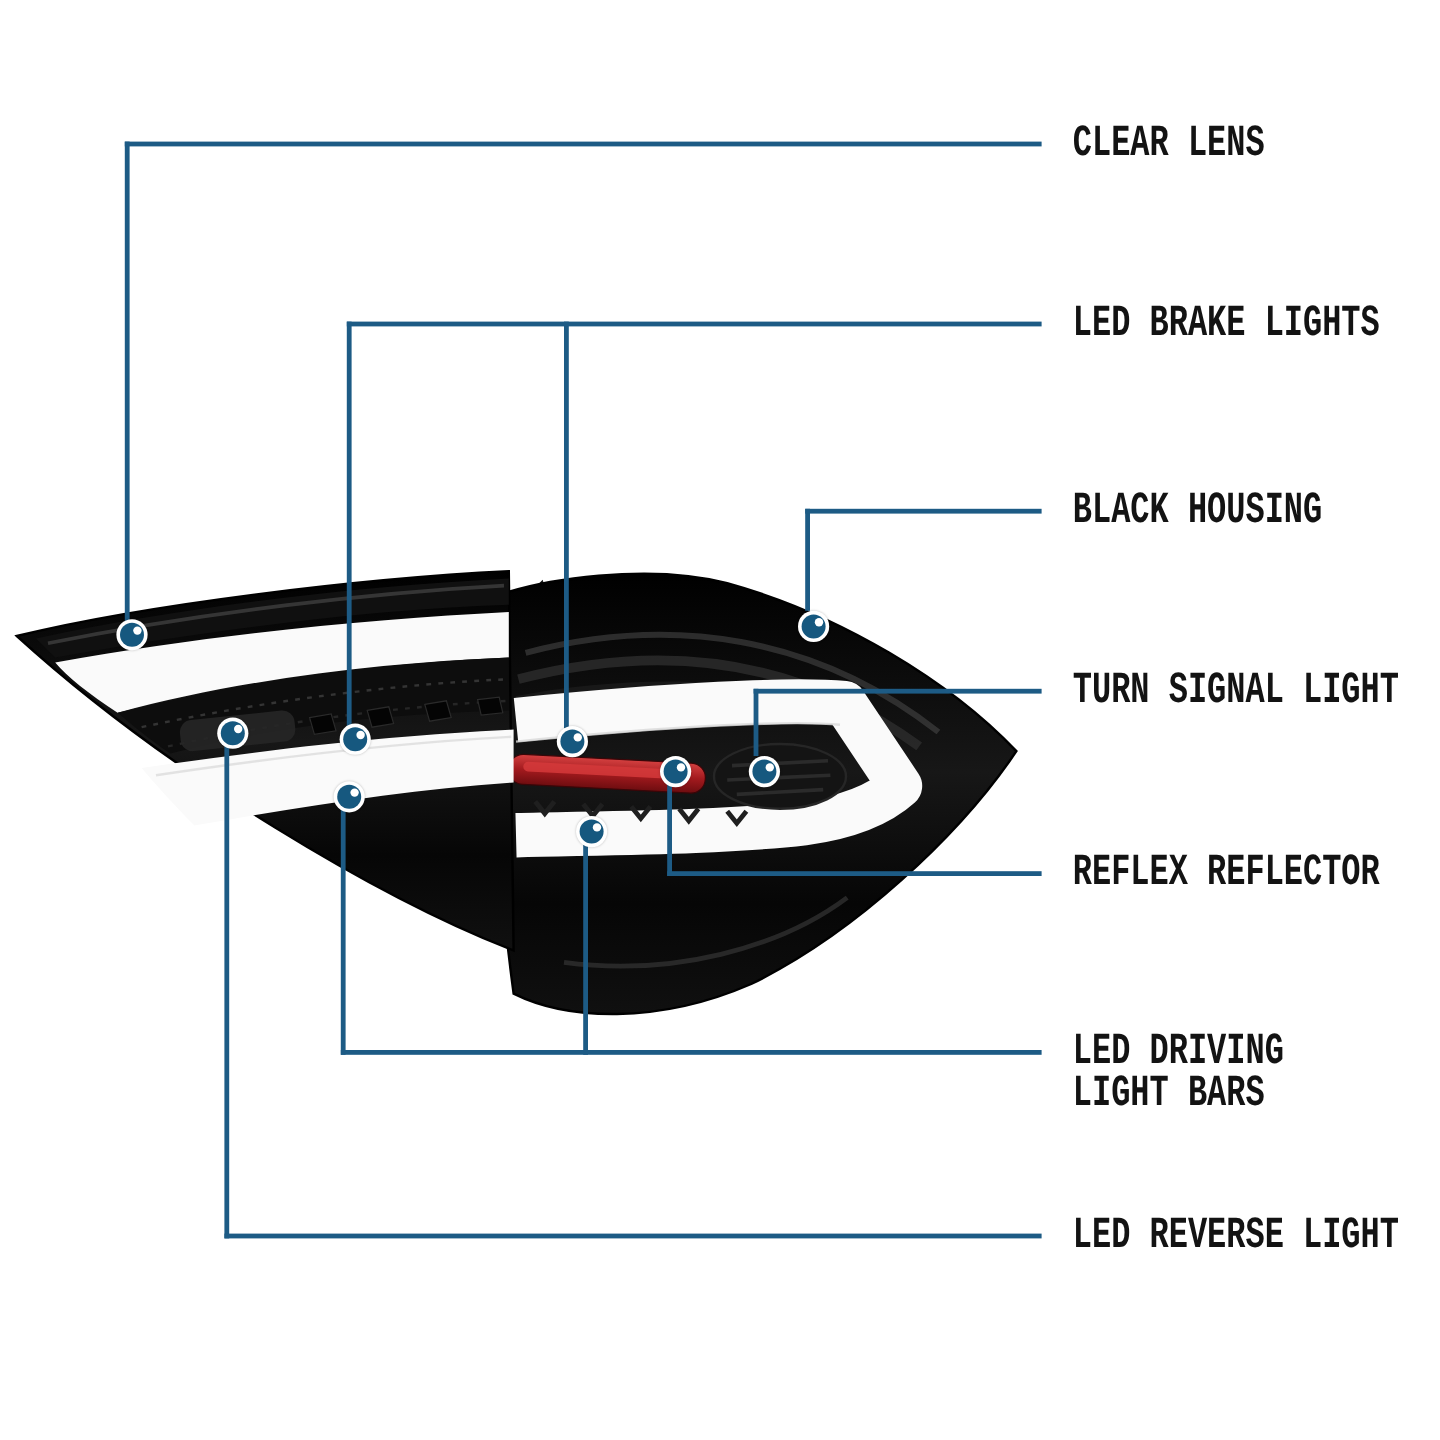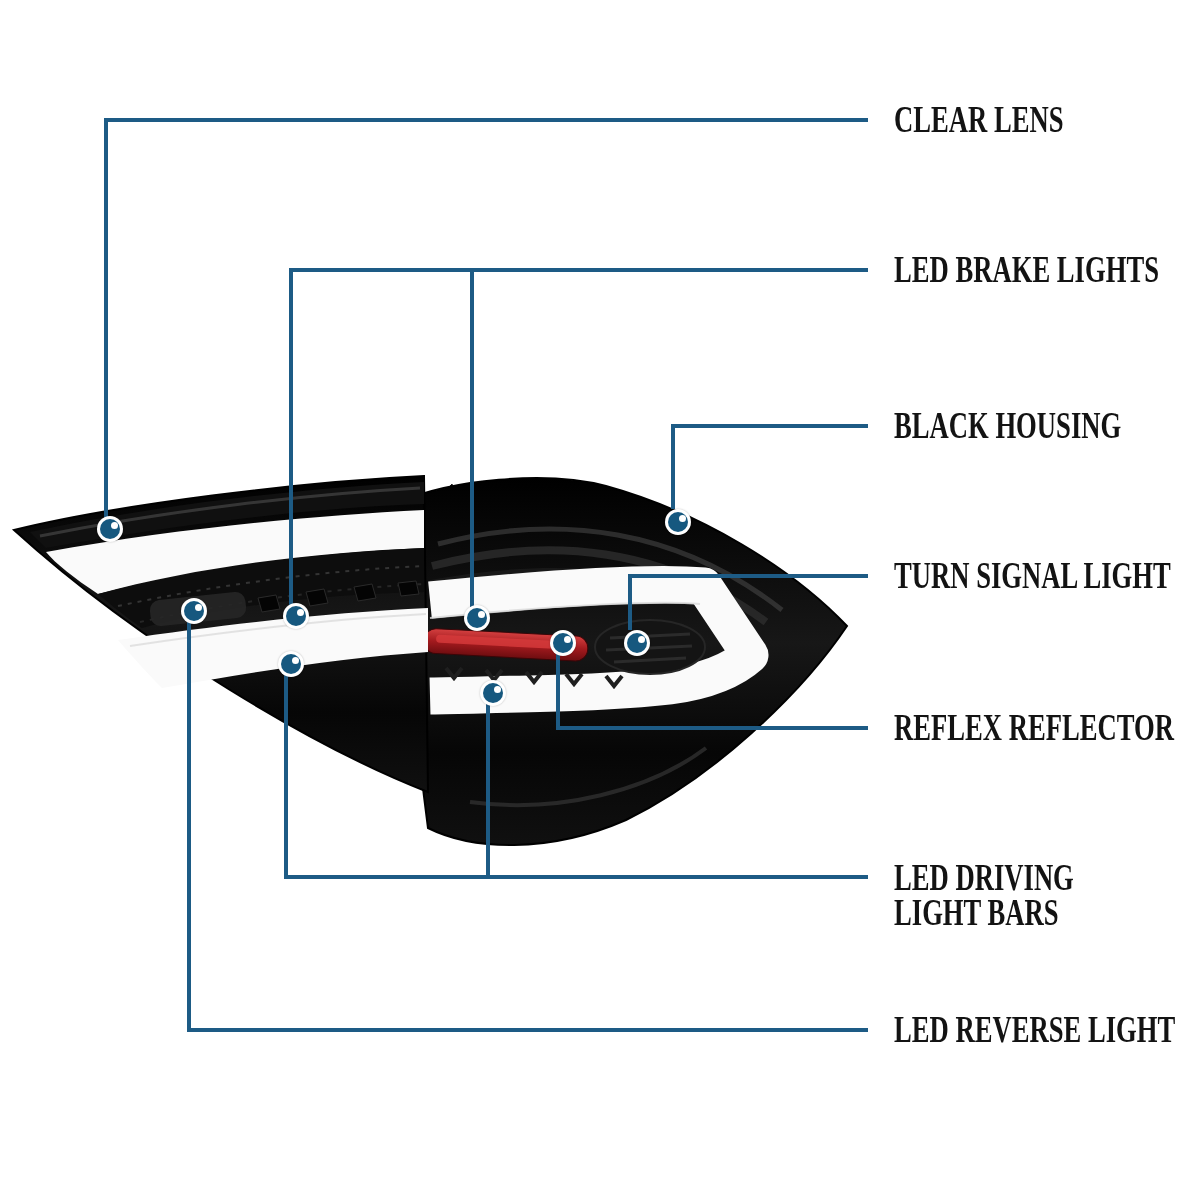--- a/index.html
+++ b/index.html
@@ -1,17 +1,17 @@
 <!DOCTYPE html>
 <html style="--line: #1d5b85; --dot: #16587f; --label_text: #131313; --lamp_black: #0a0a0a; --led_bar_white: #fafafa; --reflector_red: #b02025;"><head>
 <meta charset="utf-8">
 <style>
   html,body{margin:0;padding:0;background:#fff;}
   .stage{position:relative;width:1200px;height:1200px;background:#fff;overflow:hidden;
-         font-family:Liberation Serif, serif;}
+         font-family:Liberation Mono, monospace;}
   
   .hline,.vline{position:absolute;background:var(--line,#1d5b85);}
   .hline{height:4px;}
   .vline{width:4px;}
   
   .dot{position:absolute;width:26px;height:26px;border-radius:50%;background:#fff;
        box-shadow:0 0 2px rgba(0,0,0,.25);}
   .dot::before{content:"";position:absolute;left:3px;top:3px;width:20px;height:20px;
        border-radius:50%;background:var(--dot,#16587f);}
   .dot::after{content:"";position:absolute;left:14px;top:6px;width:7px;height:7px;

